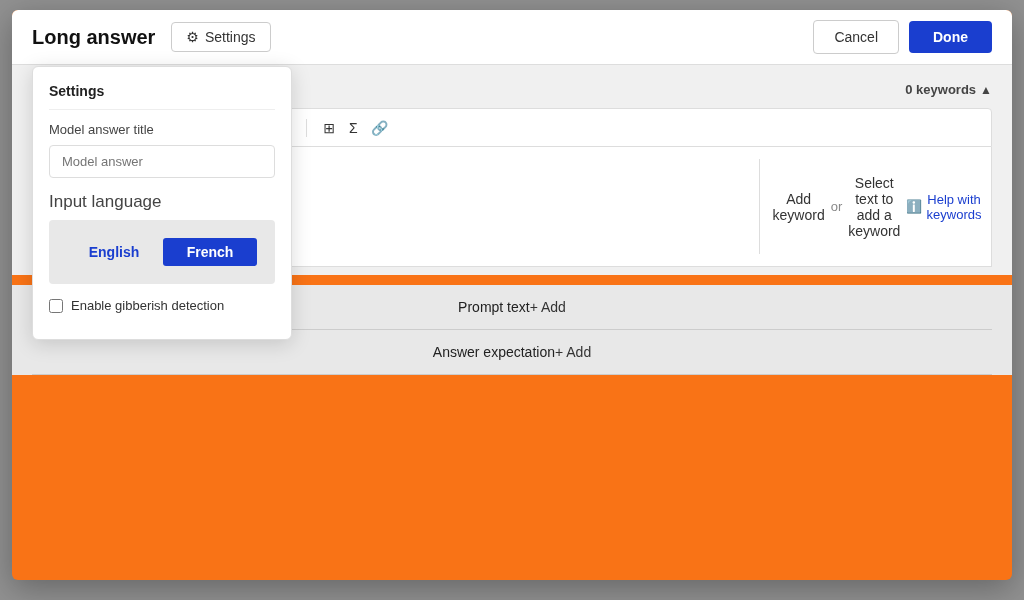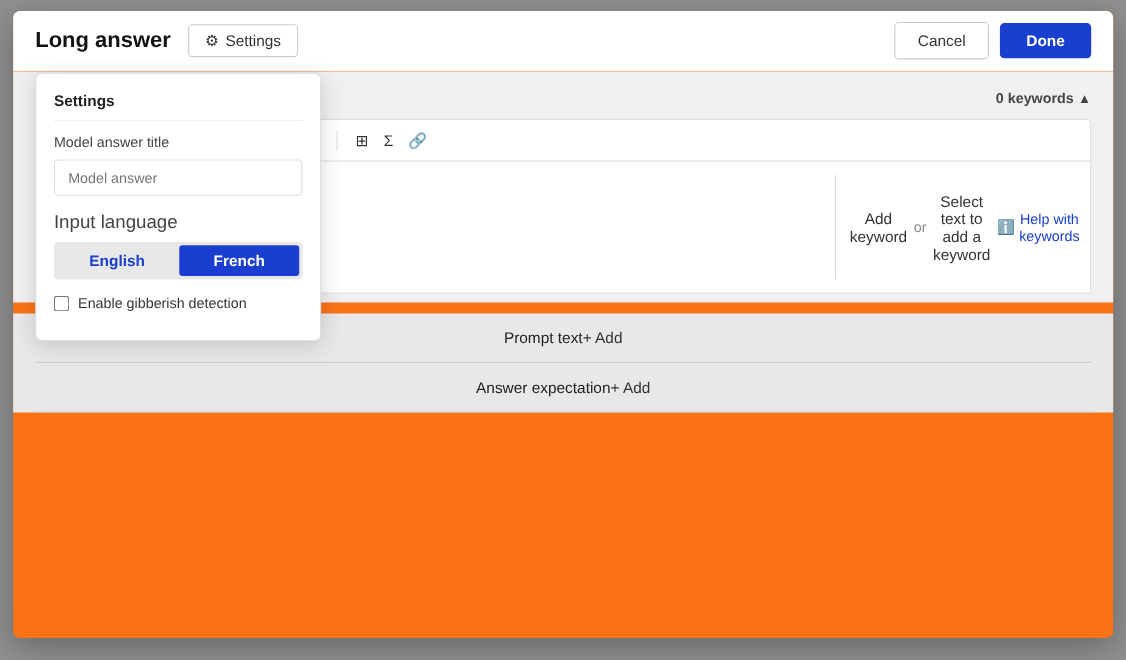--- a/index.html
+++ b/index.html
@@ -319,21 +319,21 @@
     .input-lang-label {
       font-size: 17px;
       color: #444;
       margin-bottom: 8px;
     }
 
     .lang-toggle {
       display: flex;
       background: #e8e8e8;
       border-radius: 4px;
-      padding: 3px;
+      padding: 18px;
       margin-bottom: 14px;
       gap: 2px;
     }
 
     .lang-btn {
       flex: 1;
       padding: 6px 12px;
       border: none;
       border-radius: 3px;
       font-size: 14px;

